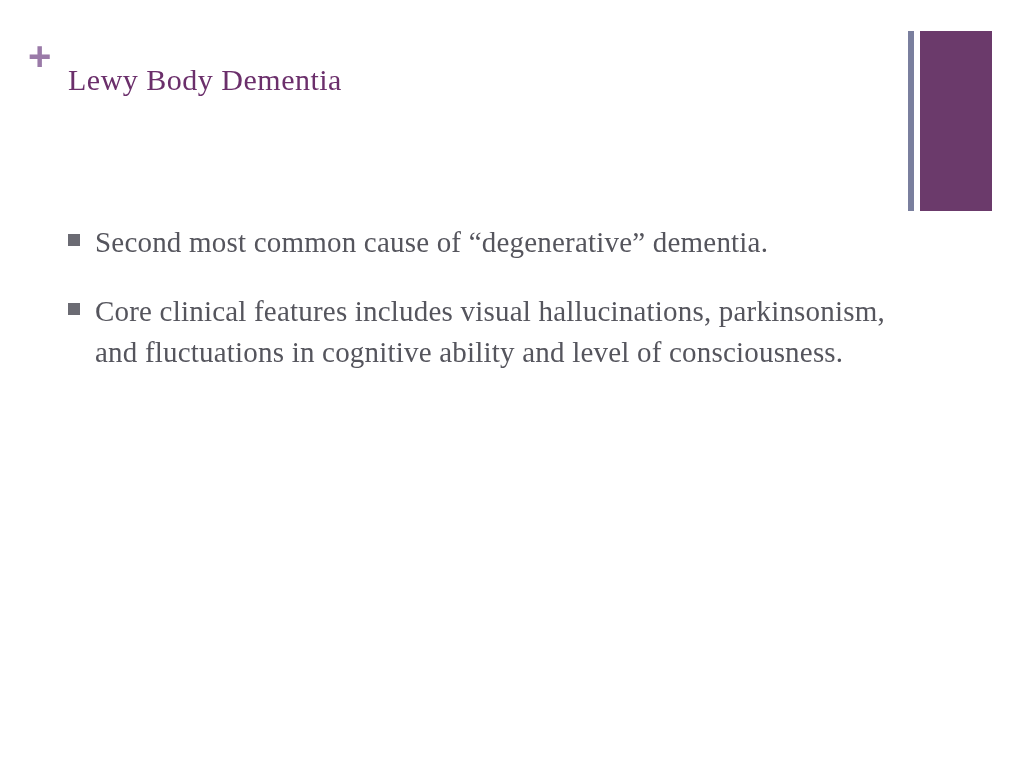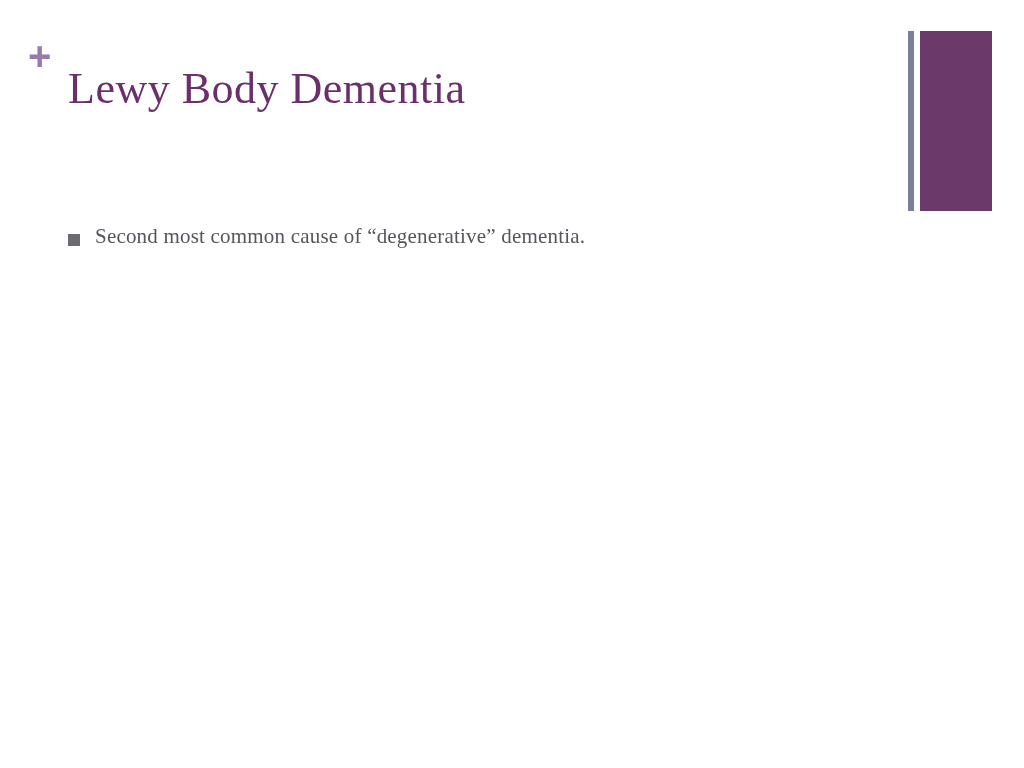--- a/index.html
+++ b/index.html
@@ -50,21 +50,21 @@
     color: #9a7aa8;
     line-height: 1;
     user-select: none;
   }
 
   .title {
     position: absolute;
     left: 68px;
     top: 63px;
     font-family: "Liberation Serif", serif;
-    font-size: 44px;
+    font-size: 30px;
     color: #6b2f6b;
     letter-spacing: 0.5px;
     white-space: nowrap;
   }
 
   .body-list {
     position: absolute;
     left: 68px;
     top: 222px;
     width: 840px;
@@ -80,21 +80,21 @@
   .bullet-marker {
     width: 12px;
     height: 12px;
     background: #6b6b73;
     margin-top: 12px;
     margin-right: 15px;
     flex: 0 0 auto;
   }
   .bullet-text {
     font-family: "Liberation Serif", serif;
-    font-size: 21px;
+    font-size: 29px;
     line-height: 1.42;
     color: #55555d;
     letter-spacing: 0.2px;
     max-width: 810px;
   }
 </style>
 </head>
 <body>
 
 <div class="slide">
@@ -106,15 +106,19 @@
 
   <div class="plus-mark">+</div>
 
   <div class="title">Lewy Body Dementia</div>
 
   <ul class="body-list">
     <li class="bullet-row">
       <span class="bullet-marker"></span>
       <span class="bullet-text">Second most common cause of “degenerative” dementia.</span>
     </li>
+    <li class="bullet-row">
+      <span class="bullet-marker"></span>
+      <span class="bullet-text">Core clinical features includes visual hallucinations, parkinsonism, and fluctuations in cognitive ability and level of consciousness.</span>
+    </li>
   </ul>
 
 </div>
 
 </body></html>

